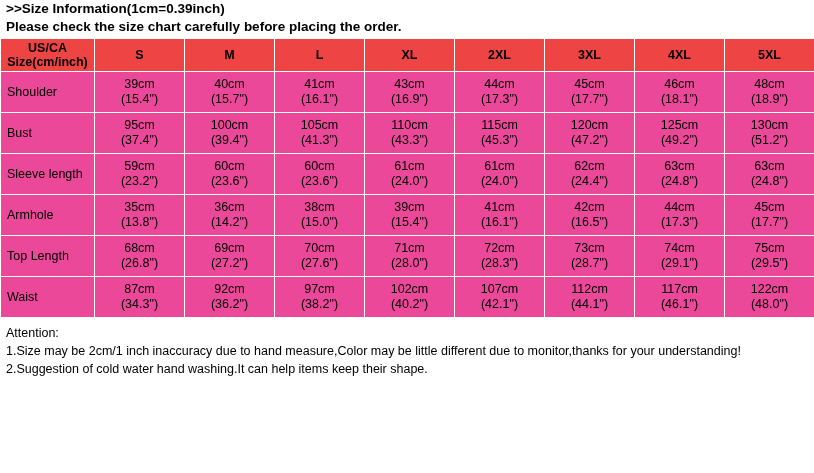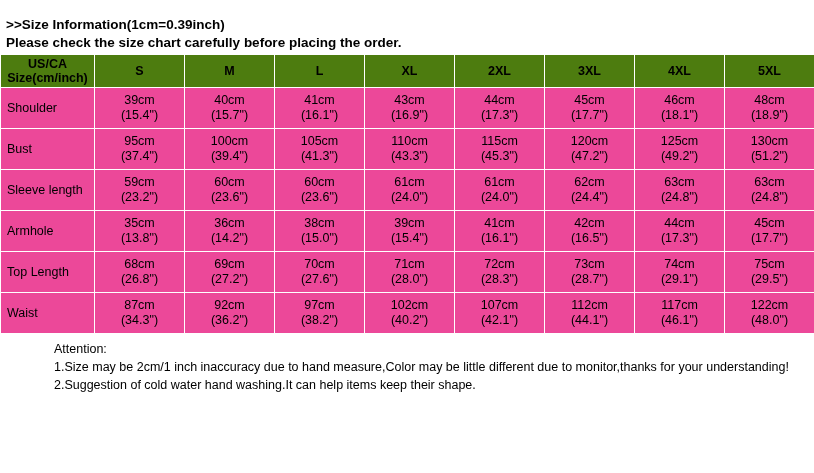--- a/index.html
+++ b/index.html
@@ -13,21 +13,21 @@
   }
   .page {
     width: 814px;
     height: 473px;
     box-sizing: border-box;
     position: relative;
     background: #ffffff;
     overflow: hidden;
   }
   .header-block {
-    padding: 16px 6px 2px 6px;
+    padding: 0 6px 2px 6px;
   }
   .header-line {
     font-size: 13.5px;
     font-weight: bold;
     line-height: 18px;
     color: #000;
     white-space: nowrap;
   }
   table.size-table {
     border-collapse: collapse;
@@ -38,21 +38,21 @@
     border: 1px solid #ffffff;
     padding: 0;
     text-align: center;
     vertical-align: middle;
     font-size: 12.5px;
   }
   .col-label { width: 94px; }
   .col-size { width: 90px; }
 
   .head-row td {
-    background: #4d7c0f;
+    background: #ef4444;
     font-weight: bold;
     height: 32px;
   }
   .head-row td.label-cell {
     text-align: center;
     font-weight: bold;
     line-height: 14px;
     font-size: 12.5px;
   }
   .sub-row td {
@@ -78,21 +78,20 @@
     font-size: 12.5px;
     border: 1px solid #ffffff;
   }
   .cm { display: block; }
   .inch { display: block; }
 
   .footer {
     padding: 6px 6px 0 6px;
     font-size: 12.5px;
     line-height: 18px;
-    margin-left: 48px;
   }
   .footer div {
     white-space: normal;
   }
 </style>
 </head>
 <body>
 
 <div class="page">
 

